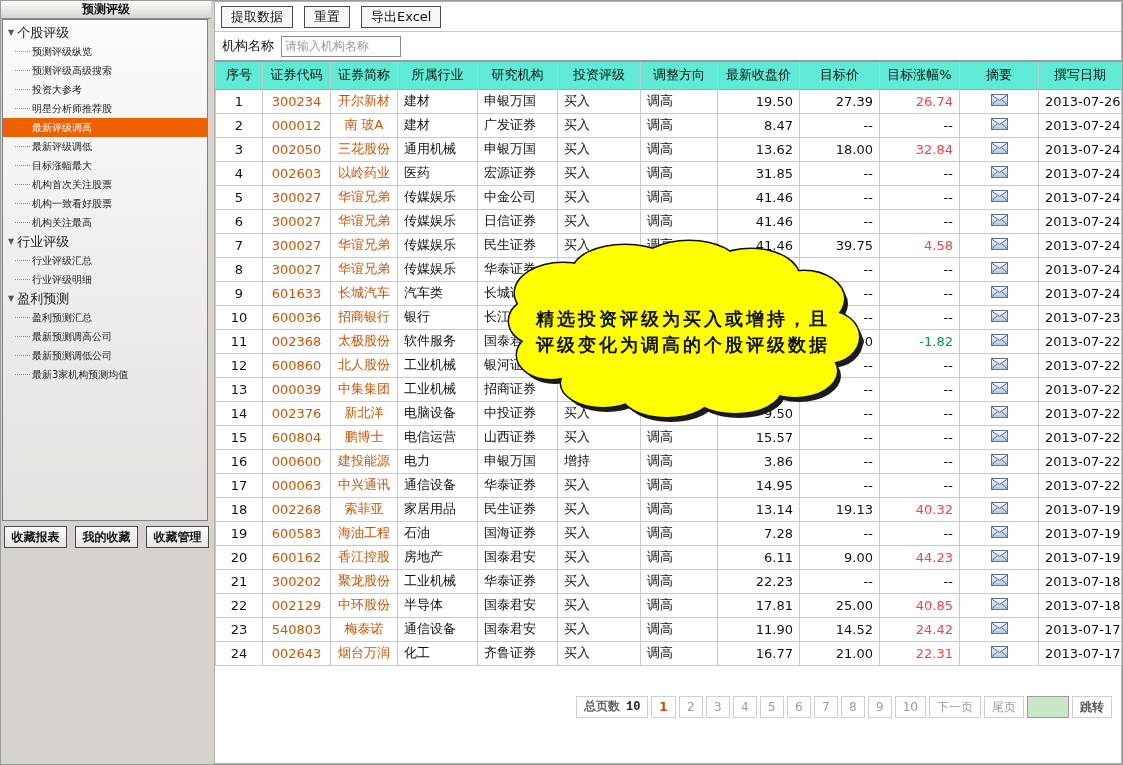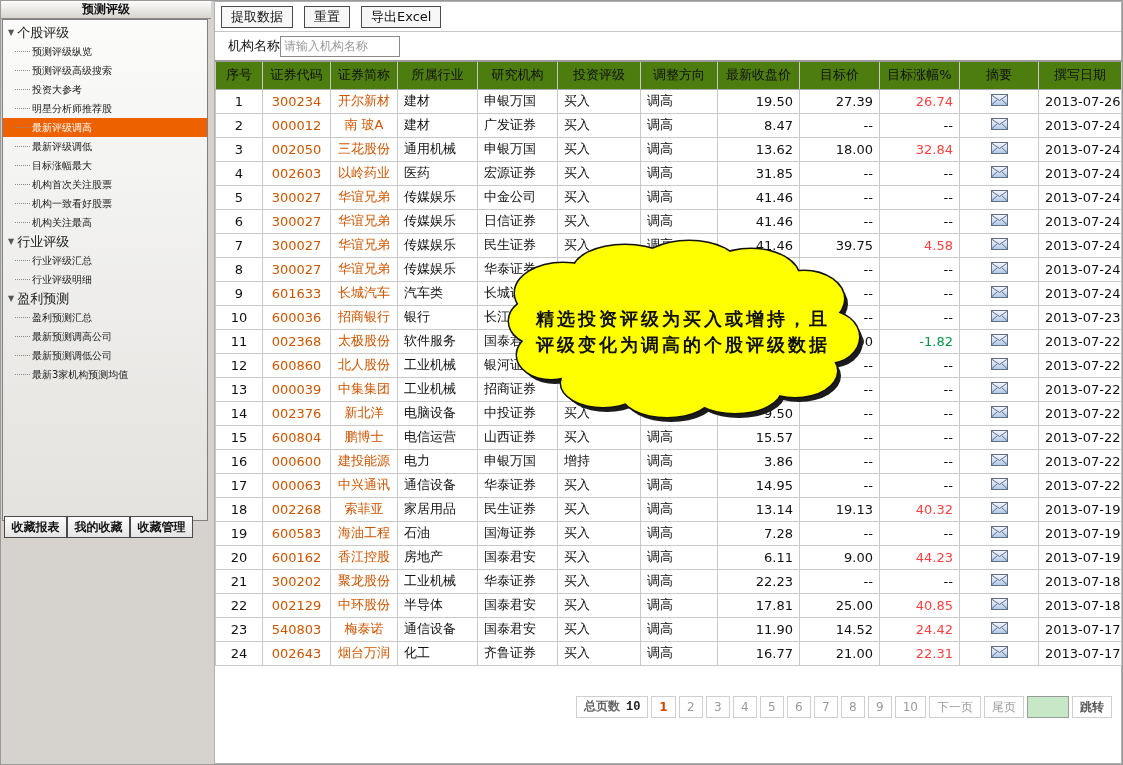--- a/index.html
+++ b/index.html
@@ -12,36 +12,36 @@
        background:linear-gradient(#FDFDFD,#D8D5D0);border-bottom:1px solid #8a8a8a;}
   .tree{position:absolute;top:18px;left:1px;right:3px;bottom:29px;border:1px solid #808080;
        background:linear-gradient(#FBFBFA,#E3E2DF);padding-top:3px;overflow:hidden;}
   .tree-row{height:19px;line-height:19px;white-space:nowrap;color:#1a1a1a;display:flex;align-items:center;}
   .tree-row .tri{font-size:8px;color:#555;margin:0 3px 0 5px;}
   .tree-row.group{font-size:13px;}
   .tree-row.child::before{content:"";display:inline-block;width:15px;margin-left:12px;margin-right:2px;
        border-top:1px dotted #8a8a8a;}
   .tree-row.child .lbl{font-size:10px;}
   .tree-row.selected{background:var(--highlight);color:#fff;}
-  .sidebar-footer{position:absolute;bottom:12px;left:3px;display:flex;}
+  .sidebar-footer{position:absolute;bottom:2px;left:3px;display:flex;gap:8px;}
   .fav-btn{width:63px;height:22px;border:1px solid #4a4a4a;background:linear-gradient(#FEFEFE,#E4E4E4);
        font-family:inherit;font-size:12px;font-weight:bold;color:#111;padding:0;}
   
   .main{position:absolute;left:213px;top:0;width:908px;height:763px;background:#fff;border:1px solid #b0b0b0;box-sizing:border-box;}
   .toolbar{height:30px;border-bottom:1px solid #C6C6C6;display:flex;align-items:center;gap:11px;padding:0 6px;box-sizing:border-box;}
   .tb-btn{height:22px;border:1px solid #4a4a4a;background:#F7F7F7;font-family:inherit;font-size:13px;color:#111;padding:0 9px;}
-  .filter-row{height:28px;display:flex;align-items:center;padding:0 13px;}
+  .filter-row{height:28px;display:flex;align-items:center;gap:7px;padding:0 7px;}
   .filter-label{color:#111;font-size:13px;}
   .filter-row input{width:112px;height:17px;border:1px solid #8a8a8a;font-family:inherit;font-size:12px;padding:1px 3px;}
   .filter-row input::placeholder{color:#999;}
   
   .grid{border-collapse:collapse;table-layout:fixed;width:906px;}
   .grid th,.grid td{border:1px solid #C9C9C9;padding:0 6px;overflow:hidden;white-space:nowrap;box-sizing:border-box;}
   .grid thead th{height:28px;border-top:2px solid #9a9a9a;border-bottom:1px solid #ababab;
-       font-weight:normal;text-align:center;color:#111;font-size:13px;background:#4d7c0f;}
+       font-weight:normal;text-align:center;color:#111;font-size:13px;background:#5eead4;}
   .grid td{height:24px;font-size:13px;color:#111;}
   .w0{width:47px}.w1{width:68px}.w2{width:67px}.w3{width:80px}.w4{width:80px}.w5{width:83px}
   .w6{width:77px}.w7{width:82px}.w8{width:80px}.w9{width:80px}.w10{width:79px}.w11{width:83px}
   td.a-c{text-align:center}td.a-r{text-align:right}td.a-l{text-align:left}
   td.code,td.name{color:var(--code-text);}
   td.change.red{color:var(--up-red);}
   td.change.green{color:var(--down-green);}
   td.mailcell{text-align:center;}
   td.mailcell .mail{display:inline-block;line-height:0;cursor:pointer;}
   

